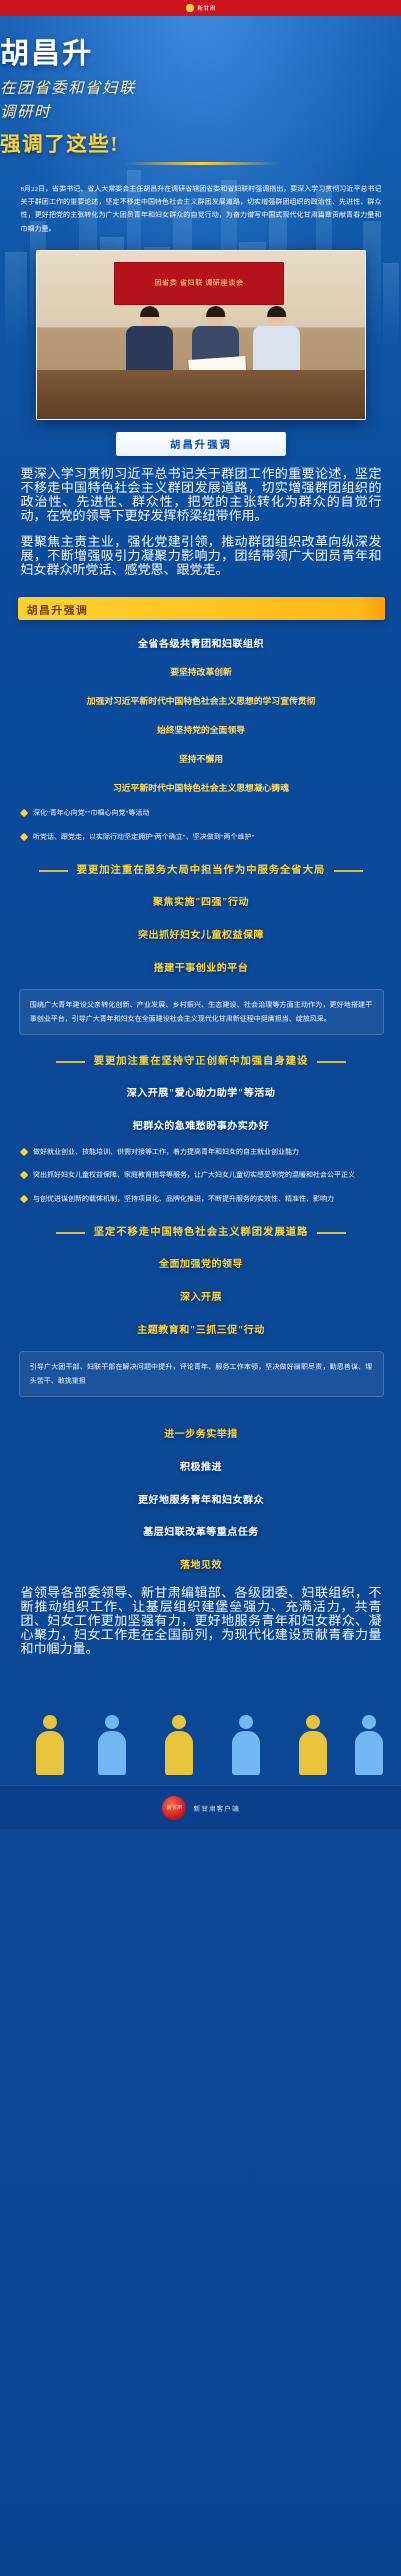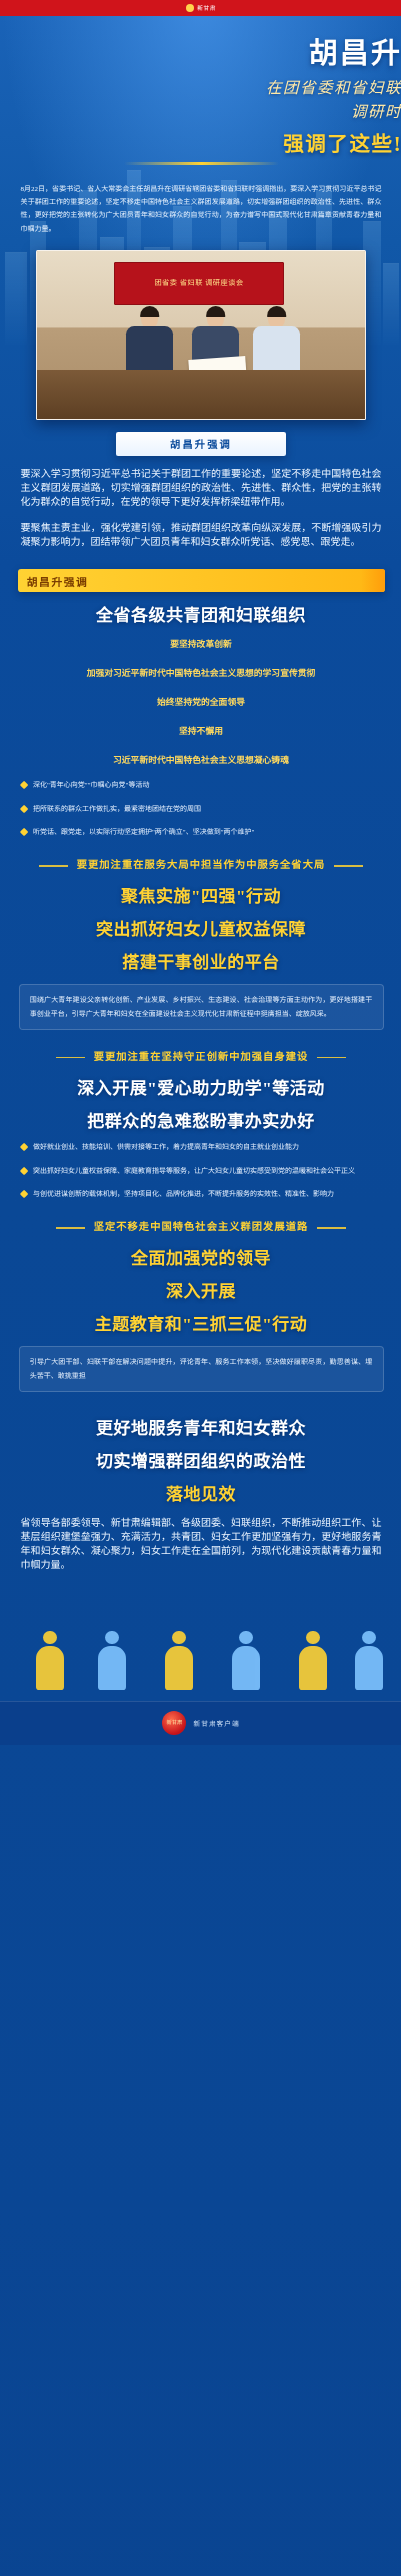--- a/index.html
+++ b/index.html
@@ -48,21 +48,21 @@
     background: #d0141b;
     display: flex; align-items: center; justify-content: center;
   }
   .topbar .logo-dot {
     width: 8.2px; height: 8.2px; border-radius: 50%;
     background: #ffd34d; margin-right: 3.1px;
   }
   .topbar .brand { color:#fff; font-size: 5.7px; letter-spacing:0.5px; }
 
   
-  .headline { position: relative; padding-top: 13.4px; text-align: right; }
+  .headline { position: relative; padding-top: 13.4px; text-align: left; }
   .hl-1 {
     font-family: "Liberation Serif", "DejaVu Serif", serif;
     font-size: 29px; font-weight: bold; color: #fff;
     letter-spacing: 2.1px;
     text-shadow: 0 1.5px 5.2px rgba(0,30,80,.55);
   }
   .hl-2 {
     margin-top: 4.1px;
     font-family: "Liberation Serif", "DejaVu Serif", serif;
     font-size: 15.5px; color: #ffe9a8; letter-spacing: 1.5px;
@@ -151,21 +151,21 @@
     content:""; position:absolute; top:5.2px; width:13.4px; height:13.4px;
     background:#ffd233; transform: rotate(45deg); z-index:-1;
   }
   .ribbon-lite::before { left:-6.2px; } .ribbon-lite::after { right:-6.2px; }
 
   
   .para {
     position: relative;
     margin: 11.3px 20.6px 0;
     color: #eaf4ff;
-    font-size: 10px; line-height: 14px; text-align: justify;
+    font-size: 13px; line-height: 14px; text-align: justify;
     font-family:Liberation Serif, serif;
   }
 
   
   .sec-head {
     position: relative;
     margin: 20.6px 17.5px 0;
     height: 23px;
     background: linear-gradient(90deg,#ffd233,#ffb714);
     border-radius: 3.1px 3.1px 3.1px 3.1px;
@@ -179,21 +179,21 @@
     content:""; position:absolute; right:-0.5px; top:0; width:24px; height:23px;
     background: linear-gradient(90deg,rgba(255,183,20,0),#ff9d0b);
     border-radius:0 3.1px 3.1px 0;
   }
 
   
   .stmt {
     position: relative;
     margin: 14.4px 20.6px 0;
     color: #ffffff;
-    font-size: 17px; font-weight: bold; line-height: 18.5px;
+    font-size: 10px; font-weight: bold; line-height: 18.5px;
     text-align: center; letter-spacing: 0.5px;
     text-shadow: 0 1px 4.1px rgba(0,20,60,.5);
     font-family:"Liberation Serif","DejaVu Serif",serif;
   }
   .stmt-yellow { color: #ffd233; }
 
   
   .req-list {
     position: relative;
     margin: 10.3px 32px 0;
@@ -340,24 +340,20 @@
   <div class="req-list">始终坚持党的全面领导</div>
   <div class="req-list">坚持不懈用</div>
   <div class="req-list">习近平新时代中国特色社会主义思想凝心铸魂</div>
 
   <div class="item">
     <span class="dot"></span>
     <span>深化"青年心向党""巾帼心向党"等活动</span>
   </div>
   <div class="item">
     <span class="dot"></span>
-    <span>把所联系的群众工作做扎实，最紧密地团结在党的周围</span>
-  </div>
-  <div class="item">
-    <span class="dot"></span>
     <span>听党话、跟党走，以实际行动坚定拥护"两个确立"、坚决做到"两个维护"</span>
   </div>
 
   <div class="sub-head">
     <span class="bar"></span>
     <span>要更加注重在服务大局中担当作为中服务全省大局</span>
     <span class="bar"></span>
   </div>
   <div class="stmt stmt-yellow">聚焦实施"四强"行动</div>
   <div class="stmt stmt-yellow">突出抓好妇女儿童权益保障</div>
@@ -389,22 +385,24 @@
     <span class="bar"></span>
     <span>坚定不移走中国特色社会主义群团发展道路</span>
     <span class="bar"></span>
   </div>
   <div class="stmt stmt-yellow">全面加强党的领导</div>
   <div class="stmt stmt-yellow">深入开展</div>
   <div class="stmt stmt-yellow">主题教育和"三抓三促"行动</div>
   <div class="panel">引导广大团干部、妇联干部在解决问题中提升，评论青年、服务工作本领，坚决做好履职尽责，勤思善谋、埋头苦干、敢挑重担</div>
 
   <div class="spacer-md"></div>
+  <div class="stmt stmt-yellow">进一步务实举措</div>
+  <div class="stmt">积极推进</div>
   <div class="stmt">更好地服务青年和妇女群众</div>
-  <div class="stmt">切实增强群团组织的政治性</div>
+  <div class="stmt">基层妇联改革等重点任务</div>
   <div class="stmt stmt-yellow">落地见效</div>
 
   <p class="para">省领导各部委领导、新甘肃编辑部、各级团委、妇联组织，不断推动组织工作、让基层组织建堡垒强力、充满活力，共青团、妇女工作更加坚强有力，更好地服务青年和妇女群众、凝心聚力，妇女工作走在全国前列，为现代化建设贡献青春力量和巾帼力量。</p>
 
   <div class="people">
     <div class="pp" style="left:36px;">
       <div class="h" style="background:#ffd233;"></div>
       <div class="b" style="background:#ffd233;"></div>
     </div>
     <div class="pp" style="left:98px;">

